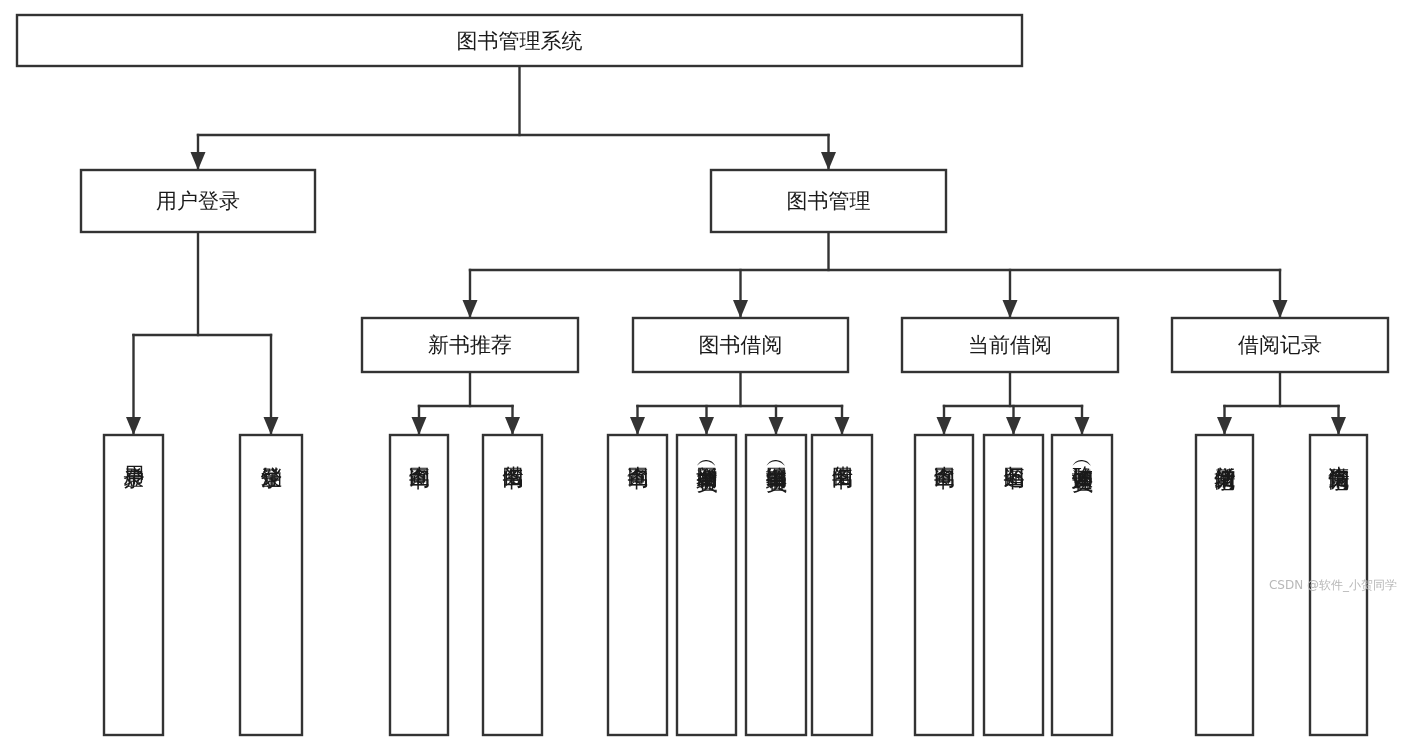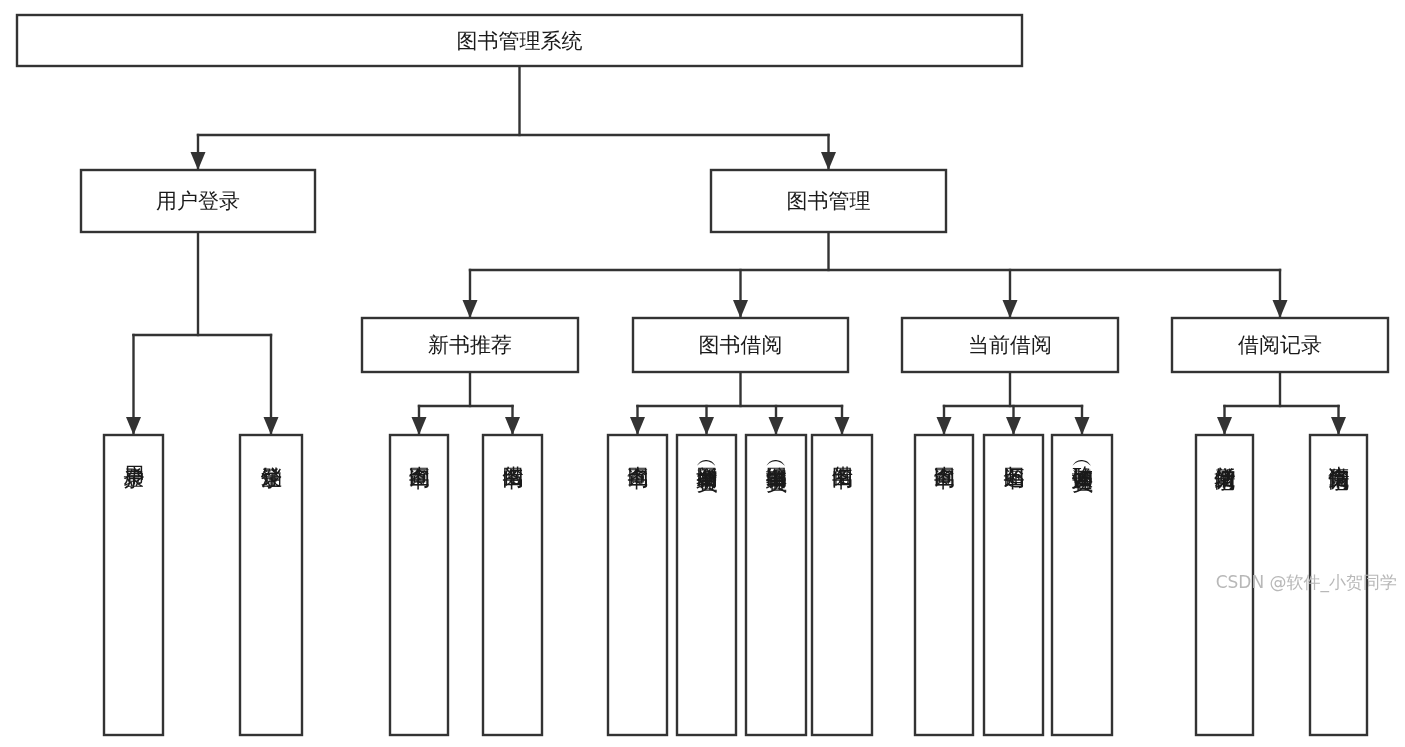--- a/index.html
+++ b/index.html
@@ -66,21 +66,21 @@
     color: #1a1a1a;
     letter-spacing: 1px;
     white-space: nowrap;
     text-align: left;
   }
   .watermark {
     position: absolute;
     right: 8px;
     bottom: 4px;
     font-family: "DejaVu Sans", "Liberation Sans", sans-serif;
-    font-size: 17px;
+    font-size: 12px;
     color: #b8b8b8;
     white-space: nowrap;
     pointer-events: none;
   }
 </style>
 </head>
 <body>
 
 <div id="diagram-root">
   <svg class="diagram-canvas" id="diagram-svg" viewBox="0 0 1405 747" xmlns="http://www.w3.org/2000/svg">

